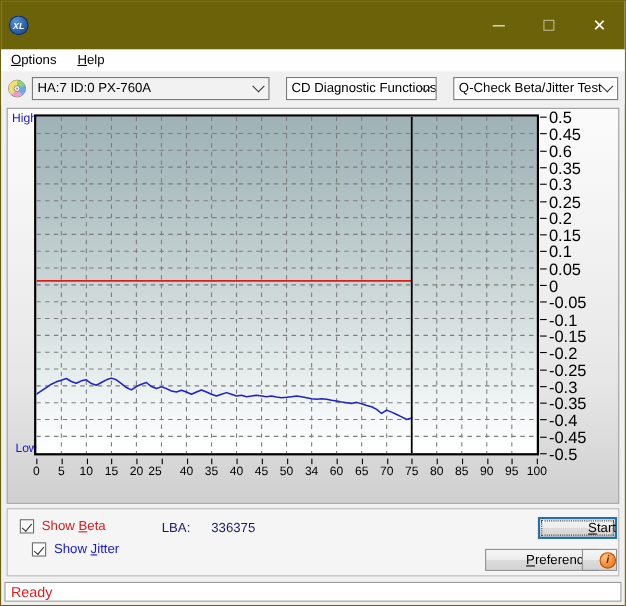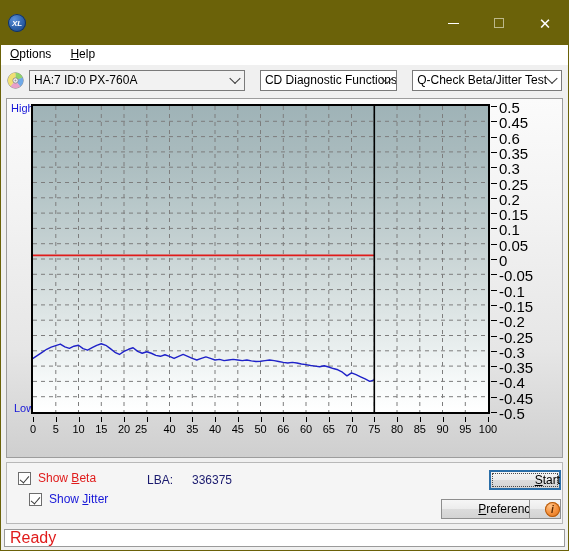--- a/index.html
+++ b/index.html
@@ -305,21 +305,21 @@
     left: 3px; right: 3px; bottom: 3px;
     height: 18px;
     background: #ffffff;
     border: 1px solid #9a9a9a;
     box-sizing: border-box;
     display: flex;
     align-items: center;
     padding-left: 5px;
   }
   #status-text {
-    font-size: 16px;
+    font-size: 13px;
     color: #e01b1b;
   }
 </style>
 </head>
 <body>
 
 <div id="app">
 
   <div class="titlebar">
     <div class="app-icon">XL</div>
@@ -476,21 +476,21 @@
         <div class="x-tick" style="left: 138.5px;">40</div>
         <div style="position: absolute; top: 0px; width: 1px; height: 5px; background: rgb(0, 0, 0); left: 161.3px;"></div>
         <div class="x-tick" style="left: 161.3px;">35</div>
         <div style="position: absolute; top: 0px; width: 1px; height: 5px; background: rgb(0, 0, 0); left: 184px;"></div>
         <div class="x-tick" style="left: 184px;">40</div>
         <div style="position: absolute; top: 0px; width: 1px; height: 5px; background: rgb(0, 0, 0); left: 206.8px;"></div>
         <div class="x-tick" style="left: 206.8px;">45</div>
         <div style="position: absolute; top: 0px; width: 1px; height: 5px; background: rgb(0, 0, 0); left: 229.5px;"></div>
         <div class="x-tick" style="left: 229.5px;">50</div>
         <div style="position: absolute; top: 0px; width: 1px; height: 5px; background: rgb(0, 0, 0); left: 252.3px;"></div>
-        <div class="x-tick" style="left: 252.3px;">66</div>
+        <div class="x-tick" style="left: 252.3px;">34</div>
         <div style="position: absolute; top: 0px; width: 1px; height: 5px; background: rgb(0, 0, 0); left: 275px;"></div>
         <div class="x-tick" style="left: 275px;">60</div>
         <div style="position: absolute; top: 0px; width: 1px; height: 5px; background: rgb(0, 0, 0); left: 297.8px;"></div>
         <div class="x-tick" style="left: 297.8px;">65</div>
         <div style="position: absolute; top: 0px; width: 1px; height: 5px; background: rgb(0, 0, 0); left: 320.5px;"></div>
         <div class="x-tick" style="left: 320.5px;">70</div>
         <div style="position: absolute; top: 0px; width: 1px; height: 5px; background: rgb(0, 0, 0); left: 343.3px;"></div>
         <div class="x-tick" style="left: 343.3px;">75</div>
         <div style="position: absolute; top: 0px; width: 1px; height: 5px; background: rgb(0, 0, 0); left: 366px;"></div>
         <div class="x-tick" style="left: 366px;">80</div>

